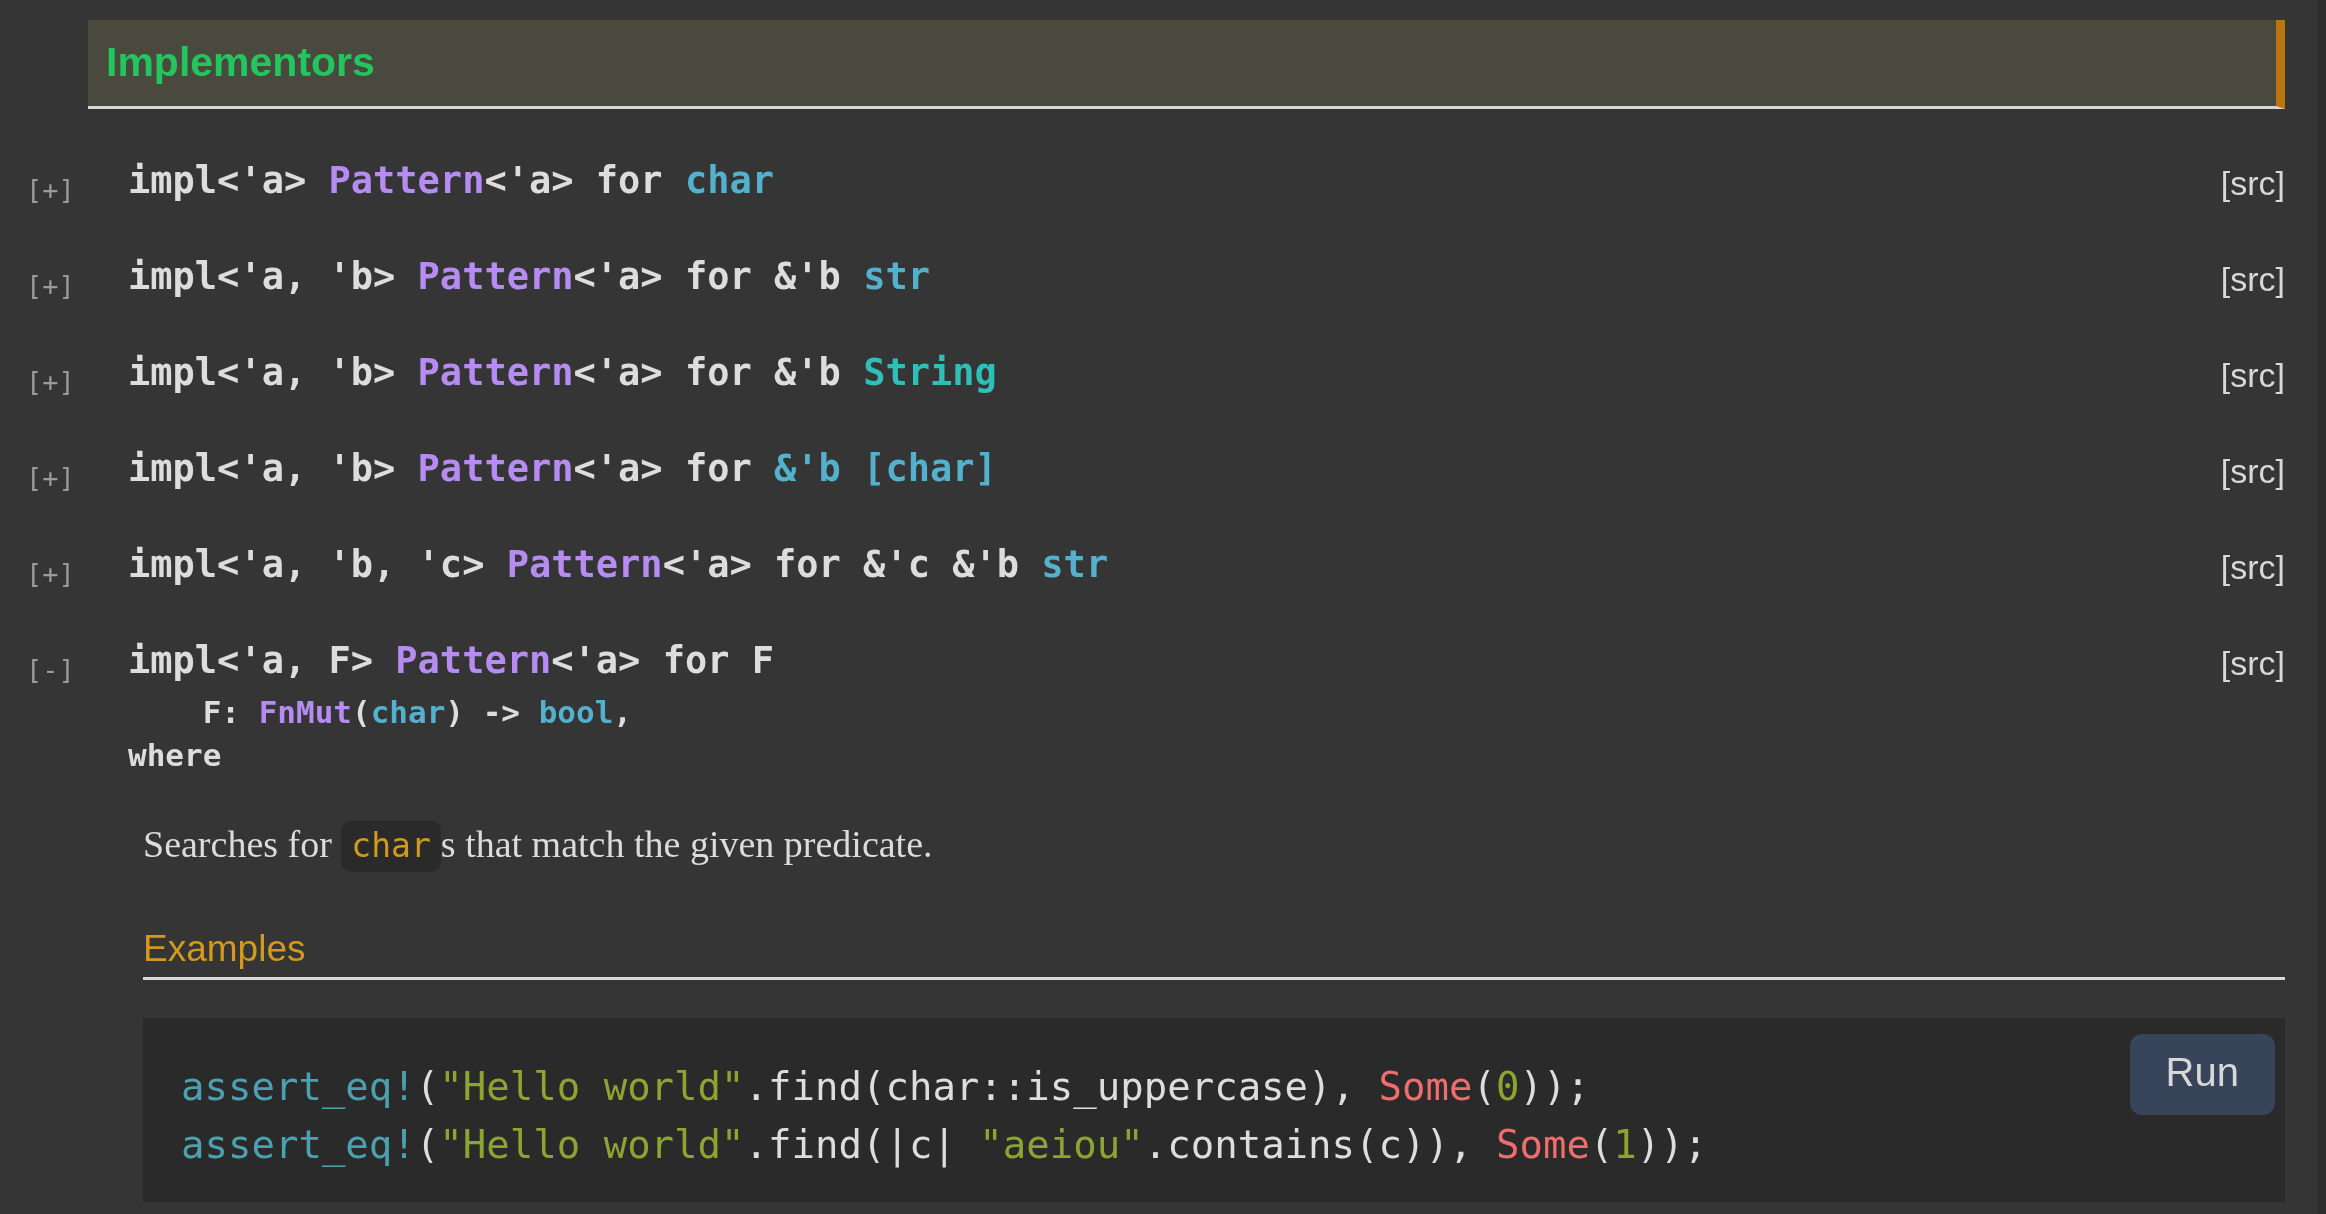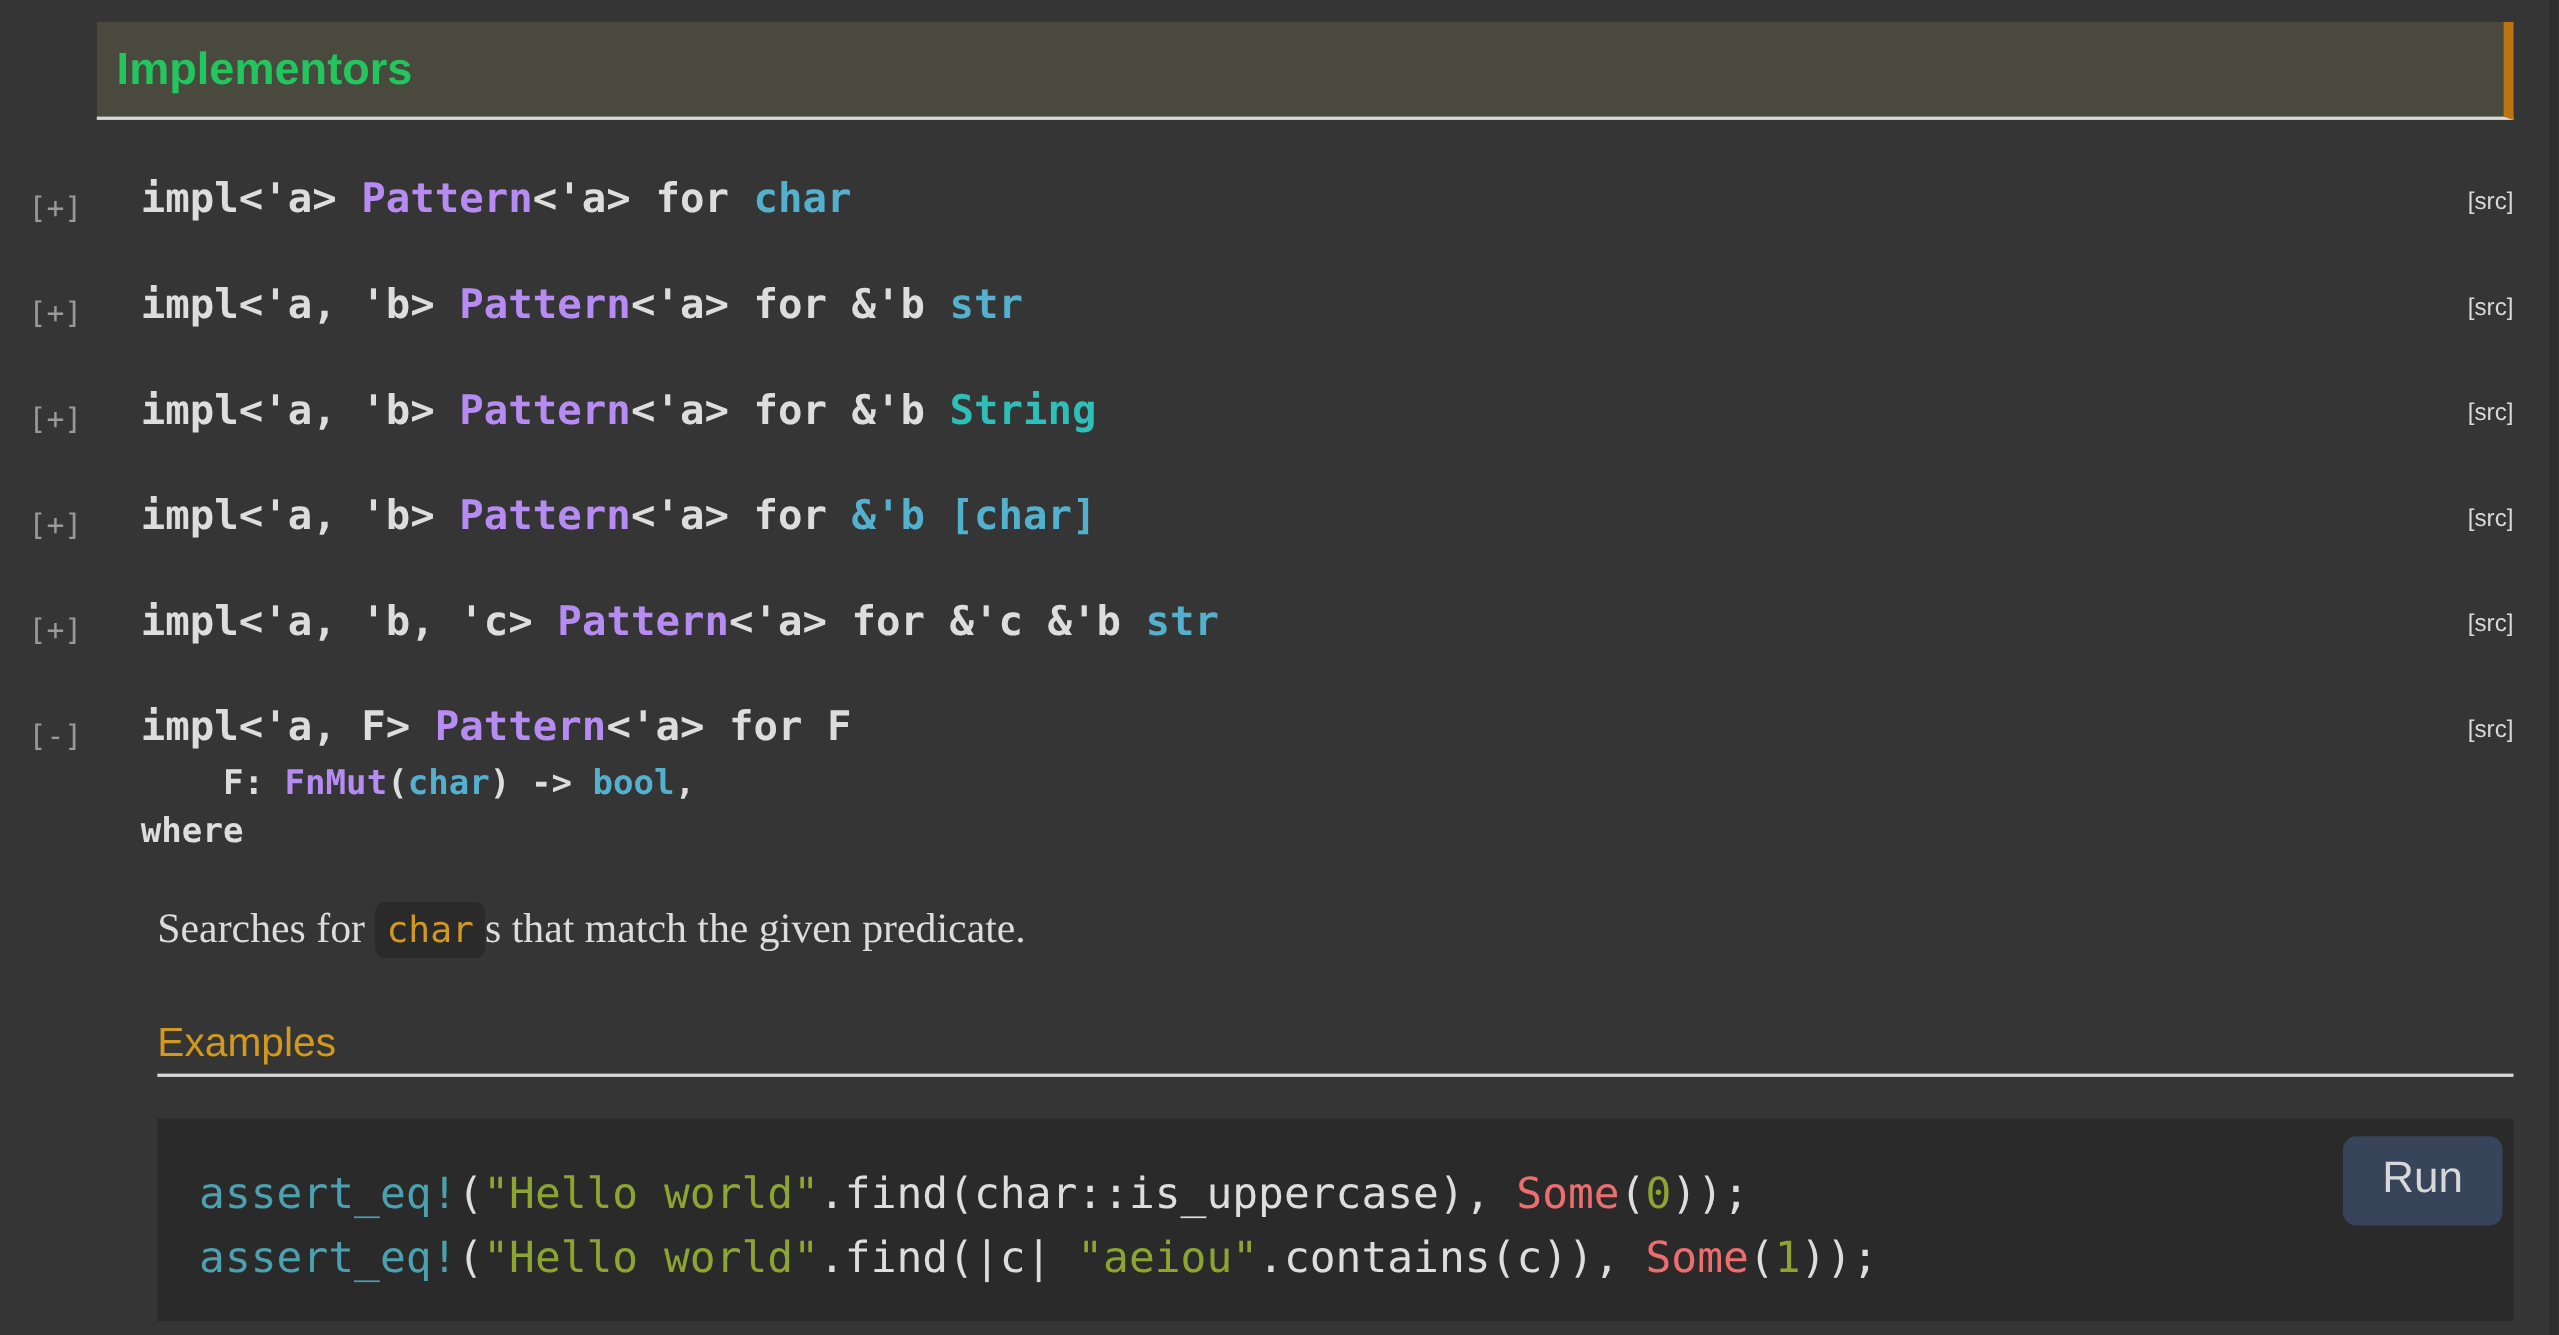--- a/index.html
+++ b/index.html
@@ -46,21 +46,21 @@
     font-size: 27px;
     font-weight: normal;
     color: #999999;
     cursor: pointer;
   }
   .sig { white-space: pre; }
   .srclink {
     position: absolute;
     right: 0; top: 2px;
     font-family: "Liberation Sans", sans-serif;
-    font-size: 22px;
+    font-size: 34px;
     font-weight: normal;
     color: #d8d8d8;
     text-decoration: none;
     cursor: pointer;
   }
   .tok-plain     { color: #dddddd; }
   .tok-trait     { color: var(--trait, #b78cf2); cursor: pointer; }
   .tok-struct    { color: var(--struct, #2dbfb8); cursor: pointer; }
   .tok-primitive { color: var(--primitive, #54b1ce); cursor: pointer; }
   .tok-macro     { color: var(--macro, #4ba1af); }

